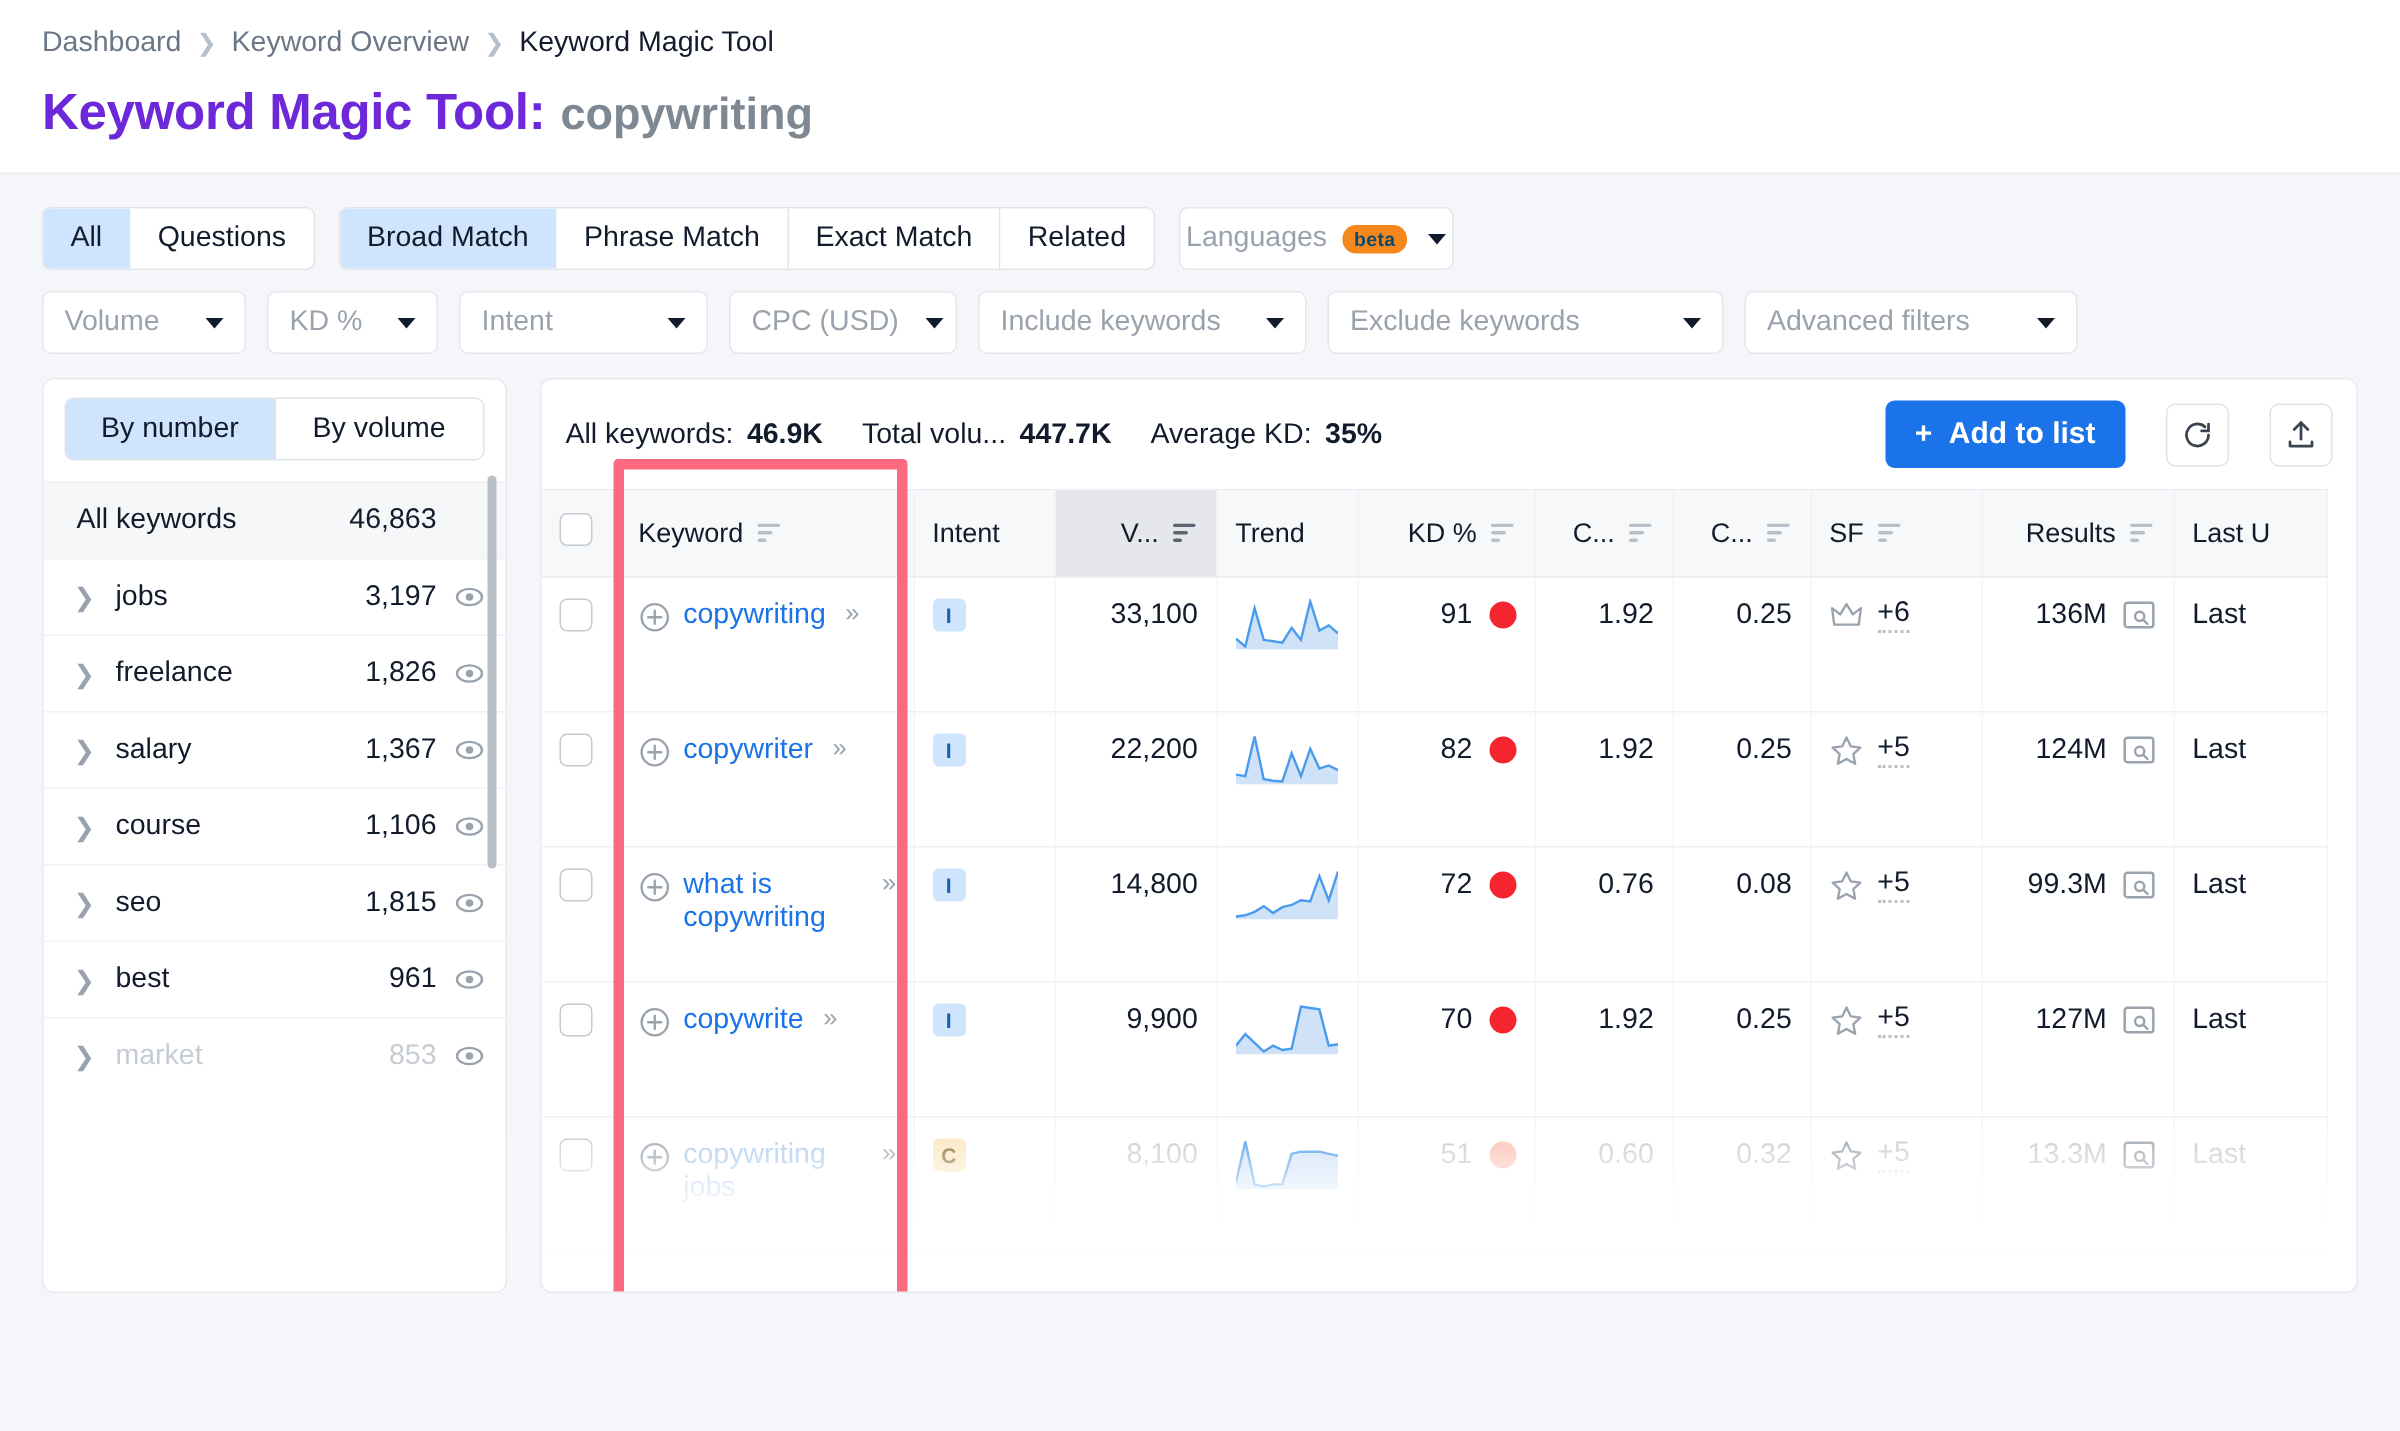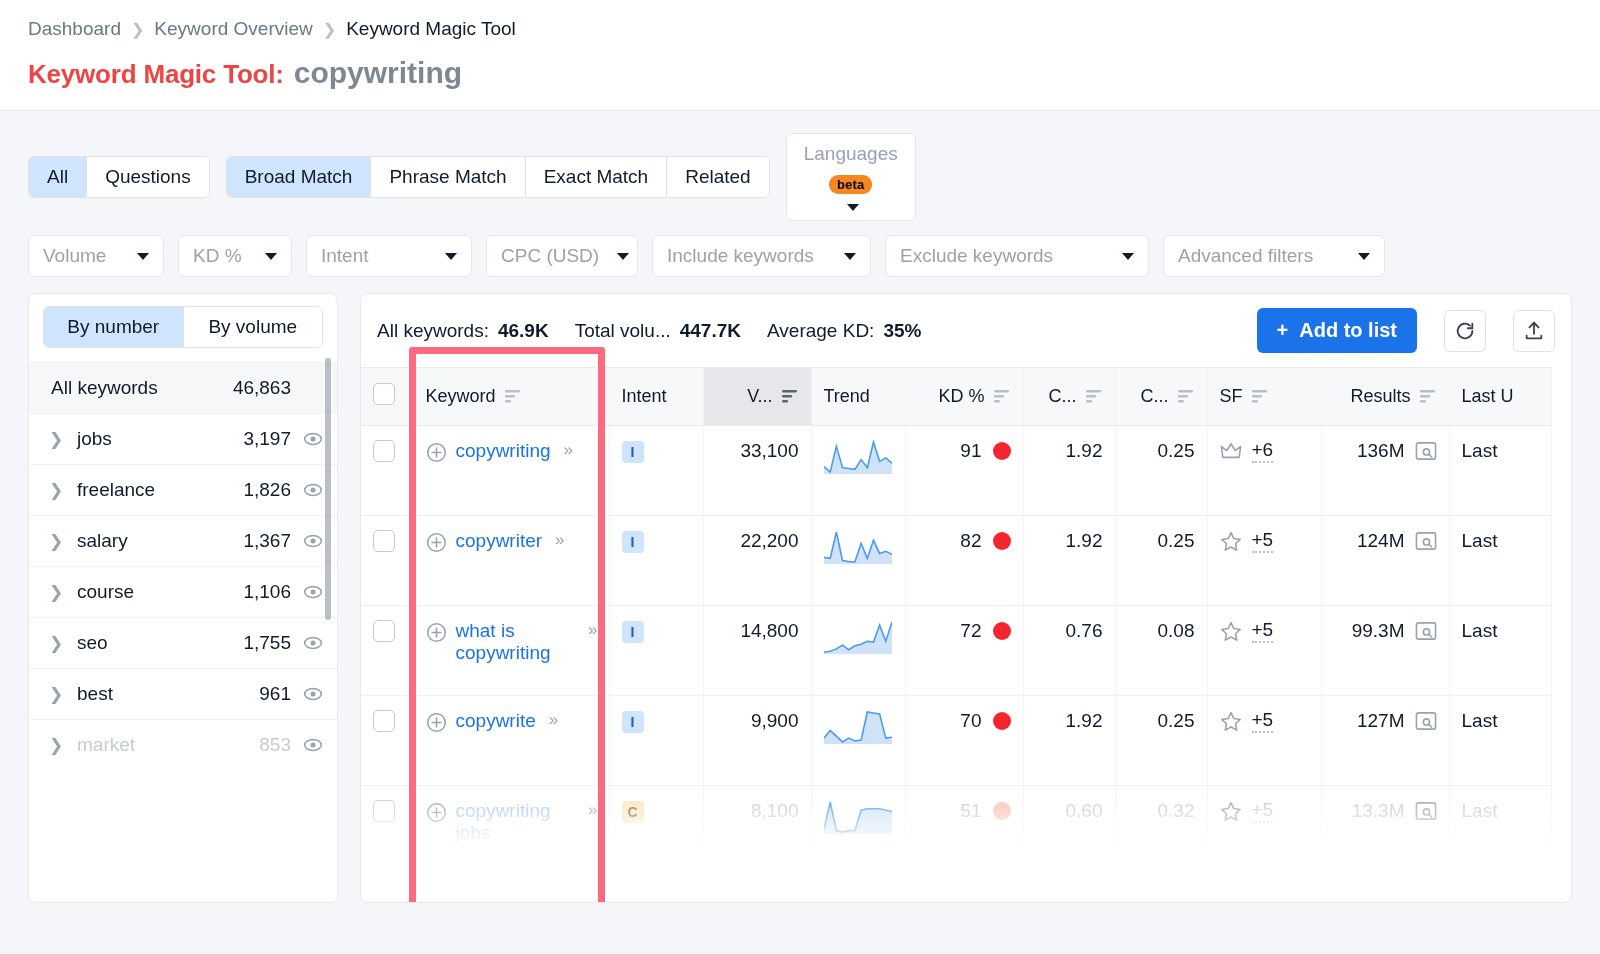--- a/index.html
+++ b/index.html
@@ -12,21 +12,21 @@
   }
 
   
   .page-head { background:#fff; padding: 18px 28px 20px 28px; border-bottom:1px solid #e8ecf1; }
   .breadcrumb { display:flex; align-items:center; gap:10px; font-size:19px; color:#6b7785; }
   .breadcrumb .crumb { cursor:pointer; }
   .breadcrumb .crumb.current { color:#111b2b; }
   .breadcrumb .sep { color:#b7bfca; font-size:16px; }
 
   .title-row { margin-top:16px; display:flex; align-items:baseline; gap:10px; }
-  .title-main { font-size:26px; font-weight:bold; color:#ef4444; letter-spacing:-0.2px; }
+  .title-main { font-size:34px; font-weight:bold; color:#6d28d9; letter-spacing:-0.2px; }
   .title-term { font-size:30px; font-weight:bold; color:#7e8893; }
 
   .meta-row { margin-top:14px; display:flex; align-items:center; gap:46px; font-size:19px; color:#111b2b; }
   .meta-db { display:flex; align-items:center; gap:8px; }
   .flag {
     width:20px; height:14px; border-radius:2px; display:inline-block; position:relative; overflow:hidden;
     background: repeating-linear-gradient(to bottom, #d8262c 0 2px, #fff 2px 4px);
     border:0.5px solid #c9ccd1; vertical-align:middle;
   }
   .flag::after {
@@ -41,26 +41,26 @@
   .filters { padding: 22px 28px 16px 28px; }
   .seg-row { display:flex; align-items:center; gap:16px; }
   .seg-group { display:flex; background:#fff; border:1px solid #dfe3e8; border-radius:6px; overflow:hidden; }
   .seg {
     padding: 9px 18px; font-size:19px; color:#111b2b; background:#fff;
     border-right:1px solid #dfe3e8; cursor:pointer; white-space:nowrap;
   }
   .seg:last-child { border-right:none; }
   .seg.active { background:#cfe4fd; }
   .pill {
-    display:flex; align-items:center; gap:10px; padding:9px 17px;
+    display:flex; align-items:center; gap:10px; padding:9px 4px;
     background:#fff; border:1px solid #e3e7ec; border-radius:6px;
-    font-size:19px; color:#9aa3ad; cursor:pointer; white-space:nowrap;flex-direction:column;
+    font-size:19px; color:#9aa3ad; cursor:pointer; white-space:nowrap;
   }
   .beta {
-    background:#f5871f; color:#000000; font-size:13px; font-weight:bold;
+    background:#f5871f; color:#0c4a6e; font-size:13px; font-weight:bold;
     border-radius:9px; padding:2px 8px; letter-spacing:.2px;
   }
   .filter-row { display:flex; align-items:center; gap:14px; margin-top:14px; }
   .fbtn {
     display:flex; align-items:center; justify-content:space-between; gap:14px;
     padding:9px 14px; background:#fff; border:1px solid #e3e7ec; border-radius:6px;
     font-size:19px; color:#9aa3ad; cursor:pointer; white-space:nowrap;
   }
 
   
@@ -285,21 +285,21 @@
             <span class="nm">course</span>
             <span class="ct">1,106</span>
             <svg class="eye" viewBox="0 0 24 24">
               <ellipse cx="12" cy="12" rx="10" ry="6.5" fill="none" stroke="#9aa3ad" stroke-width="1.9"></ellipse>
               <circle cx="12" cy="12" r="3" fill="#9aa3ad"></circle>
             </svg>
           </div>
           <div class="side-row">
             <span class="chev">❯</span>
             <span class="nm">seo</span>
-            <span class="ct">1,755</span>
+            <span class="ct">1,815</span>
             <svg class="eye" viewBox="0 0 24 24">
               <ellipse cx="12" cy="12" rx="10" ry="6.5" fill="none" stroke="#9aa3ad" stroke-width="1.9"></ellipse>
               <circle cx="12" cy="12" r="3" fill="#9aa3ad"></circle>
             </svg>
           </div>
           <div class="side-row">
             <span class="chev">❯</span>
             <span class="nm">best</span>
             <span class="ct">961</span>
             <svg class="eye" viewBox="0 0 24 24">

